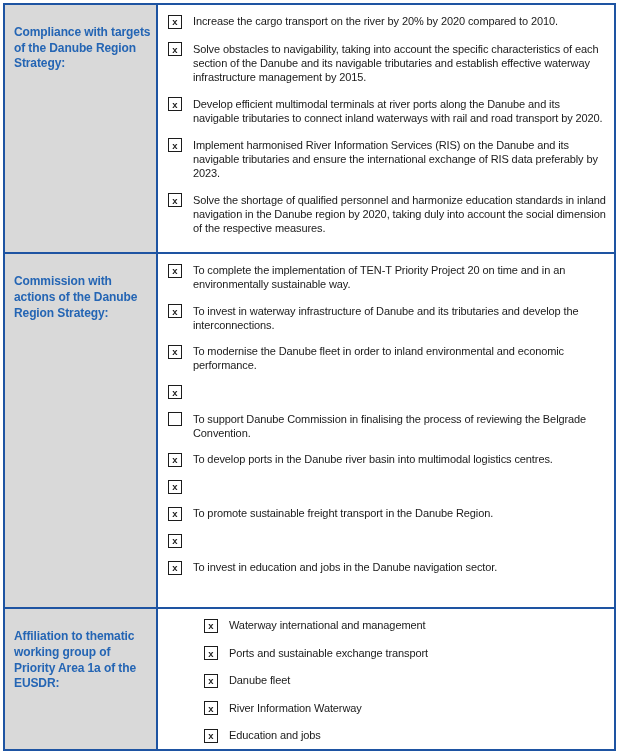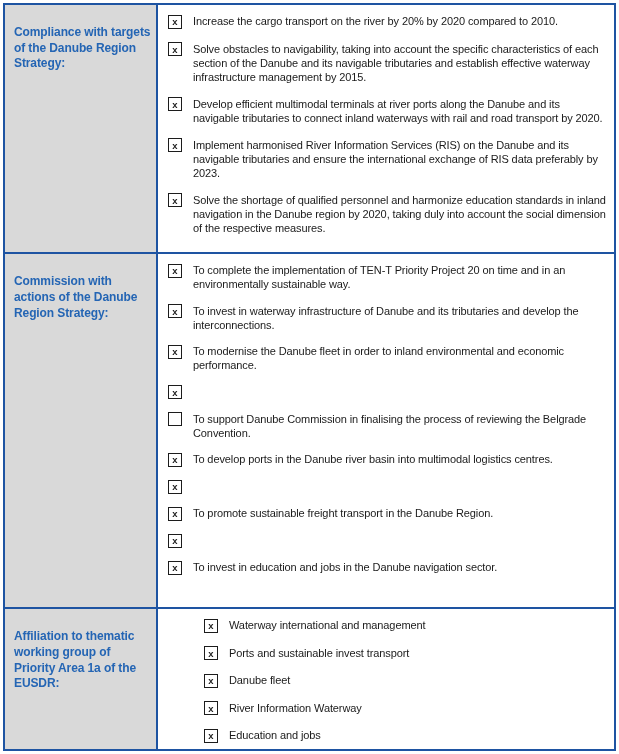--- a/index.html
+++ b/index.html
@@ -153,21 +153,21 @@
     <div class="row r2">
       <div class="hcell">Affiliation  to thematic working group  of Priority Area 1a of the EUSDR:</div>
       <div class="icell">
         <div class="items">
           <div class="item">
             <span class="cb" role="checkbox" aria-checked="true">x</span>
             <span class="itext">Waterway international and management</span>
           </div>
           <div class="item">
             <span class="cb" role="checkbox" aria-checked="true">x</span>
-            <span class="itext">Ports and sustainable invest transport</span>
+            <span class="itext">Ports and sustainable exchange transport</span>
           </div>
           <div class="item">
             <span class="cb" role="checkbox" aria-checked="true">x</span>
             <span class="itext">Danube fleet</span>
           </div>
           <div class="item">
             <span class="cb" role="checkbox" aria-checked="true">x</span>
             <span class="itext">River Information Waterway</span>
           </div>
           <div class="item">

